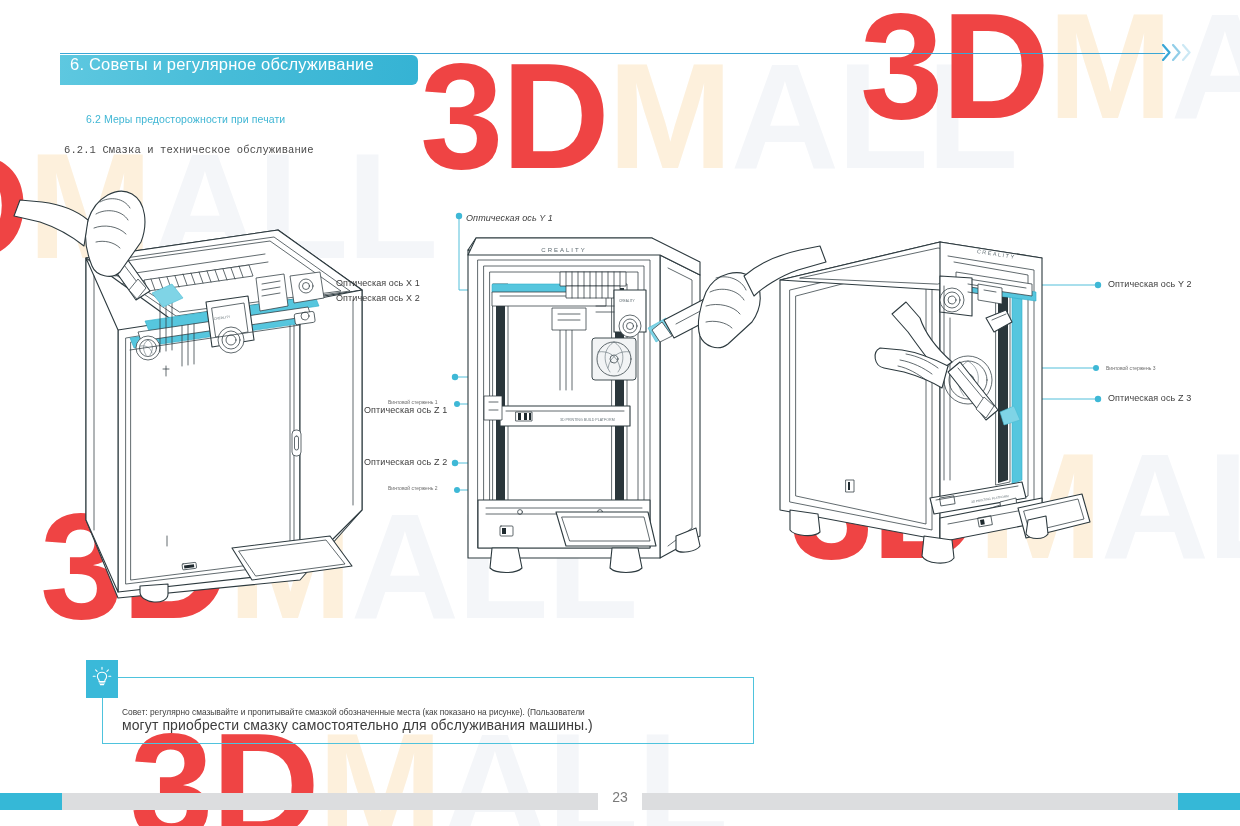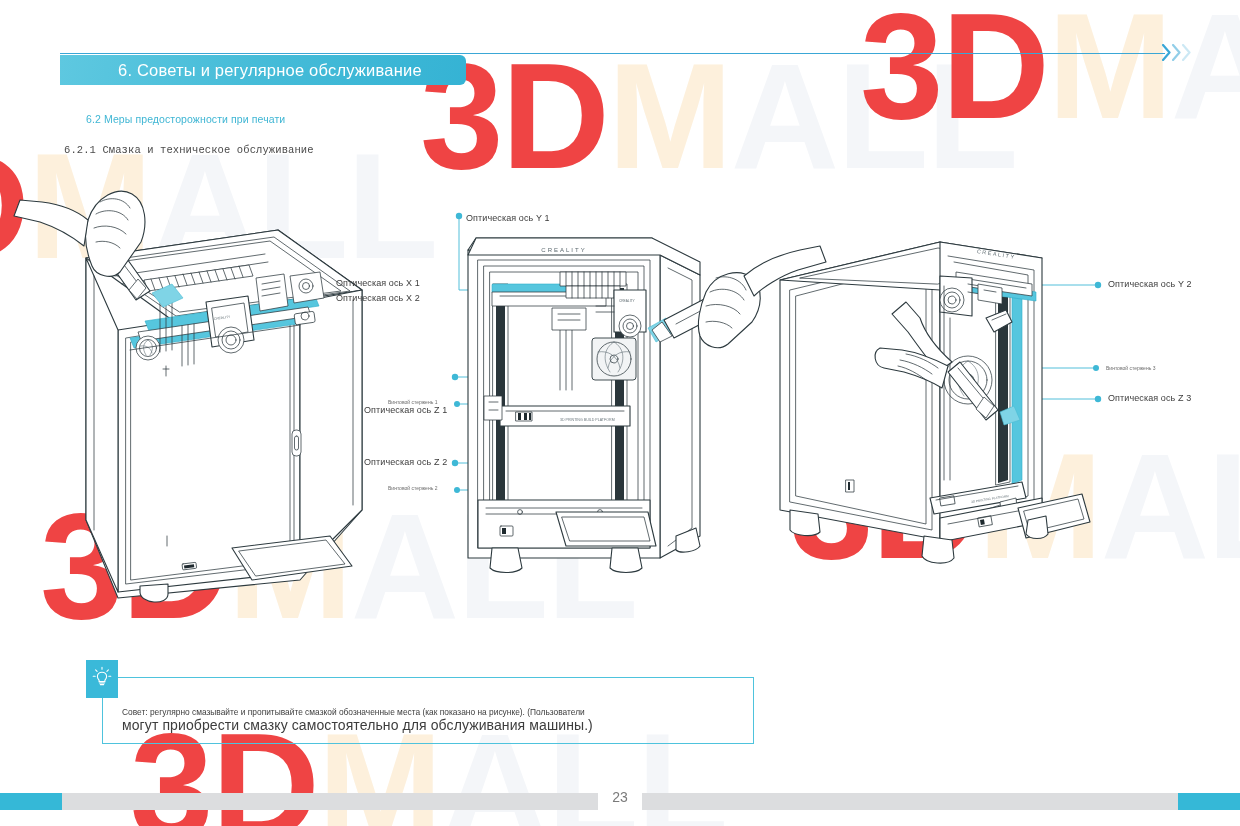--- a/index.html
+++ b/index.html
@@ -67,23 +67,21 @@
   
   .chapter-bar {
     position: absolute;
     left: 60px;
     top: 55px;
     width: 358px;
     height: 30px;
     border-radius: 0 6px 6px 0;
     background: linear-gradient(100deg, #5ec8e0 0%, #46bcd8 48%, #35b3d4 100%);
     display: flex;
-    align-items: center;
     z-index: 4;
-    padding-left: 48px;
   }
   .chapter-bar .chapter-title {
     color: #ffffff;
     font-size: 16.5px;
     font-weight: 400;
     padding-left: 10px;
     letter-spacing: .2px;
     white-space: nowrap;
   }
 
@@ -598,21 +596,21 @@
       <path class="wfill" d="M952,182 C934,166 924,150 920,138 L906,122 L892,134 L908,152 C918,166 930,182 938,192 Z"></path>
       <path class="wfill" d="M948,186 C932,178 916,172 902,170 L880,168 C872,172 874,186 884,188 L904,192 C918,196 932,202 942,208 Z"></path>
       <path class="ln2" d="M906,174 C918,176 930,182 938,188"></path>
       <path class="ln2" d="M900,180 C912,182 924,188 932,194"></path>
       <path class="ln2" d="M898,186 C908,188 918,194 926,200"></path>
     </g>
   </g>
 </svg>
 </div>
 
-<div class="cl" style="left:466px; top:213px;">Оптическая ось Y 1</div>
+<div class="cl" style="left:466px; top:213px;font-style:italic;">Оптическая ось Y 1</div>
 <div class="cl" style="left:336px; top:278px;">Оптическая ось X 1</div>
 <div class="cl" style="left:336px; top:293px;">Оптическая ось X 2</div>
 <div class="cl" style="left:364px; top:371px;margin-top:34px;">Оптическая ось Z 1</div>
 <div class="cl small" style="left:388px; top:399px;">Винтовой стержень 1</div>
 <div class="cl" style="left:364px; top:457px;">Оптическая ось Z 2</div>
 <div class="cl small" style="left:388px; top:485px;">Винтовой стержень 2</div>
 <div class="cl" style="left:1108px; top:279px;">Оптическая ось Y 2</div>
 <div class="cl small" style="left:1106px; top:365px;">Винтовой стержень 3</div>
 <div class="cl" style="left:1108px; top:393px;">Оптическая ось Z 3</div>
 

